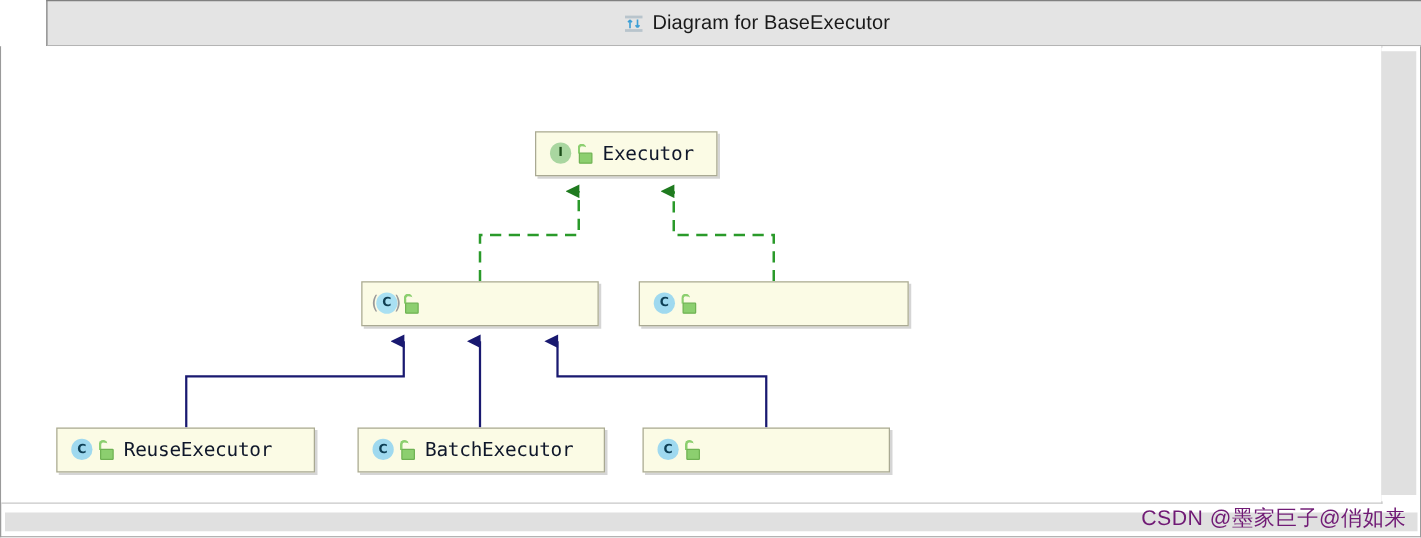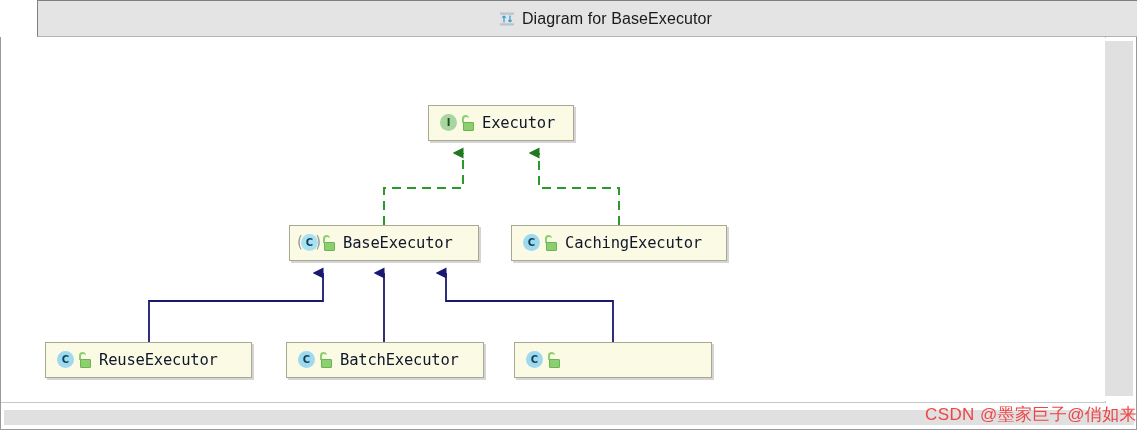--- a/index.html
+++ b/index.html
@@ -204,25 +204,25 @@
     border-bottom: none;
     border-right: none;
     border-top-left-radius: 5px;
     border-top-right-radius: 5px;
     box-sizing: border-box;
   }
 
   
   .csdn {
     position: absolute;
-    right: 0;
+    right: 12px;
     bottom: 4px;
     font-family: "Liberation Sans", sans-serif;
     font-size: 17px;
-    color: #ef4444;
+    color: #701a75;
     white-space: nowrap;
     letter-spacing: 0.4px;
   }
 </style>
 </head>
 <body>
 
 <div id="app">
 
   <div class="titlebar">
@@ -290,34 +290,32 @@
           <span class="badge abs">
             <span class="paren l">(</span>
             <span class="disc">C</span>
             <span class="paren r">)</span>
           </span>
           <span class="lock">
             <span class="shackle"></span>
               <span class="body"></span>
           </span>
         </span>
-        <span class="node-label">BaseExecutor</span>
       </div>
 
       <div class="node" style="left:510px; top:188px; width:216px; height:36px;">
         <span class="node-icons">
           <span class="badge cls">
             <span class="disc">C</span>
           </span>
           <span class="lock">
             <span class="shackle"></span>
               <span class="body"></span>
           </span>
         </span>
-        <span class="node-label">CachingExecutor</span>
       </div>
 
       <div class="node" style="left:44px; top:305px; width:207px; height:36px;">
         <span class="node-icons">
           <span class="badge cls">
             <span class="disc">C</span>
           </span>
           <span class="lock">
             <span class="shackle"></span>
               <span class="body"></span>

